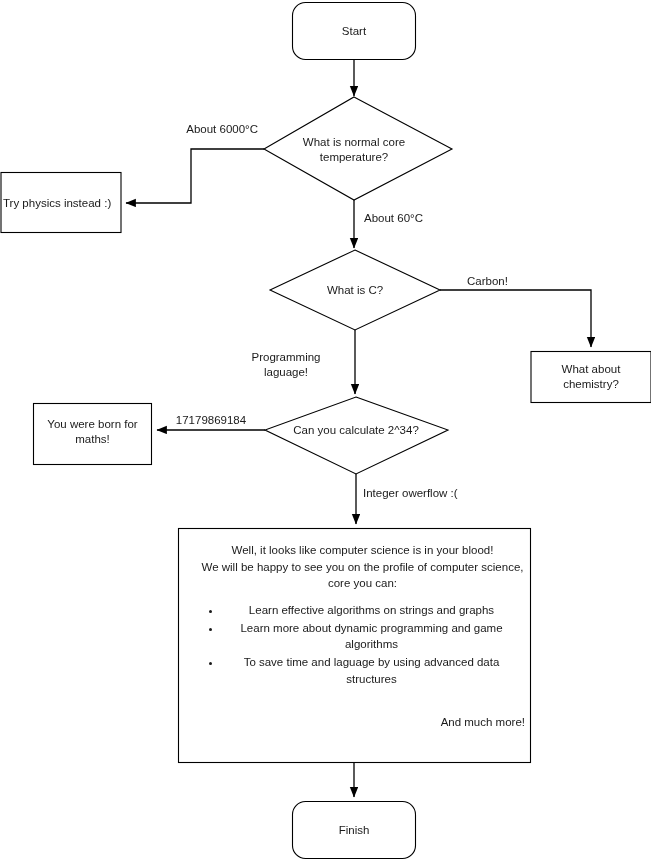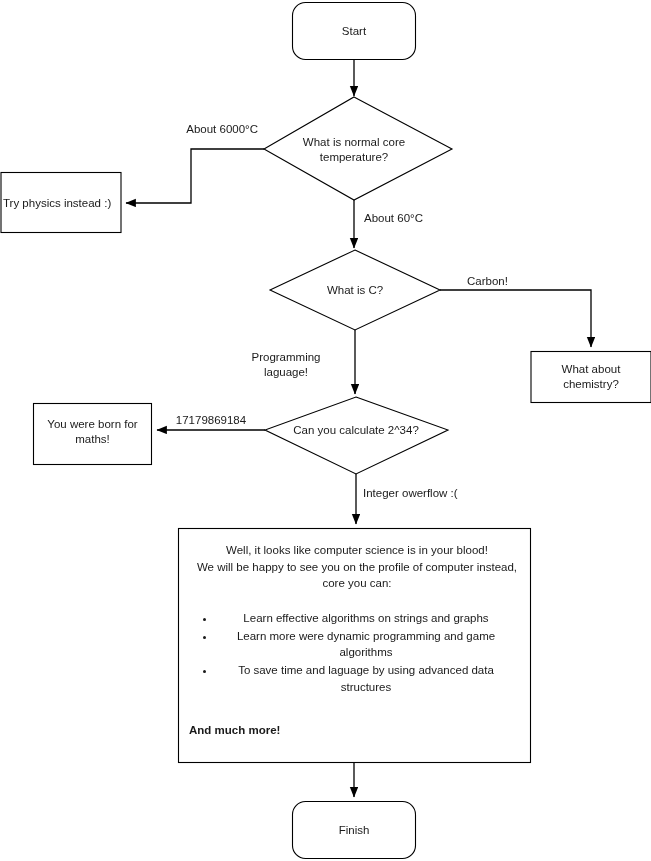--- a/index.html
+++ b/index.html
@@ -57,47 +57,46 @@
     position: absolute;
     left: 178px;
     top: 528px;
     width: 353px;
     height: 235px;
     box-sizing: border-box;
     display: flex;
     flex-direction: column;
     align-items: center;
     justify-content: flex-start;
-    padding: 14px 6px 6px 11px;
+    padding: 14px 6px 6px 22px;
     font-size: 11.5px;
     color: #1a1a1a;
     line-height: 1.45;
     pointer-events: auto;
   }
   .rich-box .intro {
     text-align: center;
     margin: 0 0 6px 0;
     width: 100%;
   }
   .rich-box ul {
-    margin: 12px 0 0 0;
+    margin: 4px 0 0 0;
     padding: 0 0 0 18px;
     list-style-type: disc;
     width: 300px;
     text-align: center;
   }
   .rich-box ul li {
     text-align: center;
     margin: 0 0 1px 0;
   }
   .rich-box .outro {
     margin-top: 26px;
-    text-align: left;
+    text-align: right;
     width: 100%;
-    font-weight: bold;
   }
 </style>
 </head>
 <body>
 
 <div id="flowchart-root">
 
   <svg id="flow-svg" viewBox="0 0 651 861">
     <defs>
       <marker id="arrowhead" markerWidth="9" markerHeight="9" refX="7.6" refY="3.2" orient="auto" markerUnits="strokeWidth">
@@ -176,24 +175,24 @@
     <text class="edge-label mid" x="286" y="376">laguage!</text>
 
     <text class="edge-label mid" x="211" y="424">17179869184</text>
 
     <text class="edge-label start" x="363" y="497">Integer owerflow :(</text>
   </svg>
 
   <div class="rich-box">
     <div class="intro">
       <div>Well, it looks like computer science is in your blood!</div>
-      <div>We will be happy to see you on the profile of computer instead,</div>
+      <div>We will be happy to see you on the profile of computer science,</div>
       <div>core you can:</div>
     </div>
     <ul>
       <li>Learn effective algorithms on strings and graphs</li>
-      <li>Learn more were dynamic programming and game algorithms</li>
+      <li>Learn more about dynamic programming and game algorithms</li>
       <li>To save time and laguage by using advanced data structures</li>
     </ul>
     <div class="outro">And much more!</div>
   </div>
 
 </div>
 
 </body></html>

